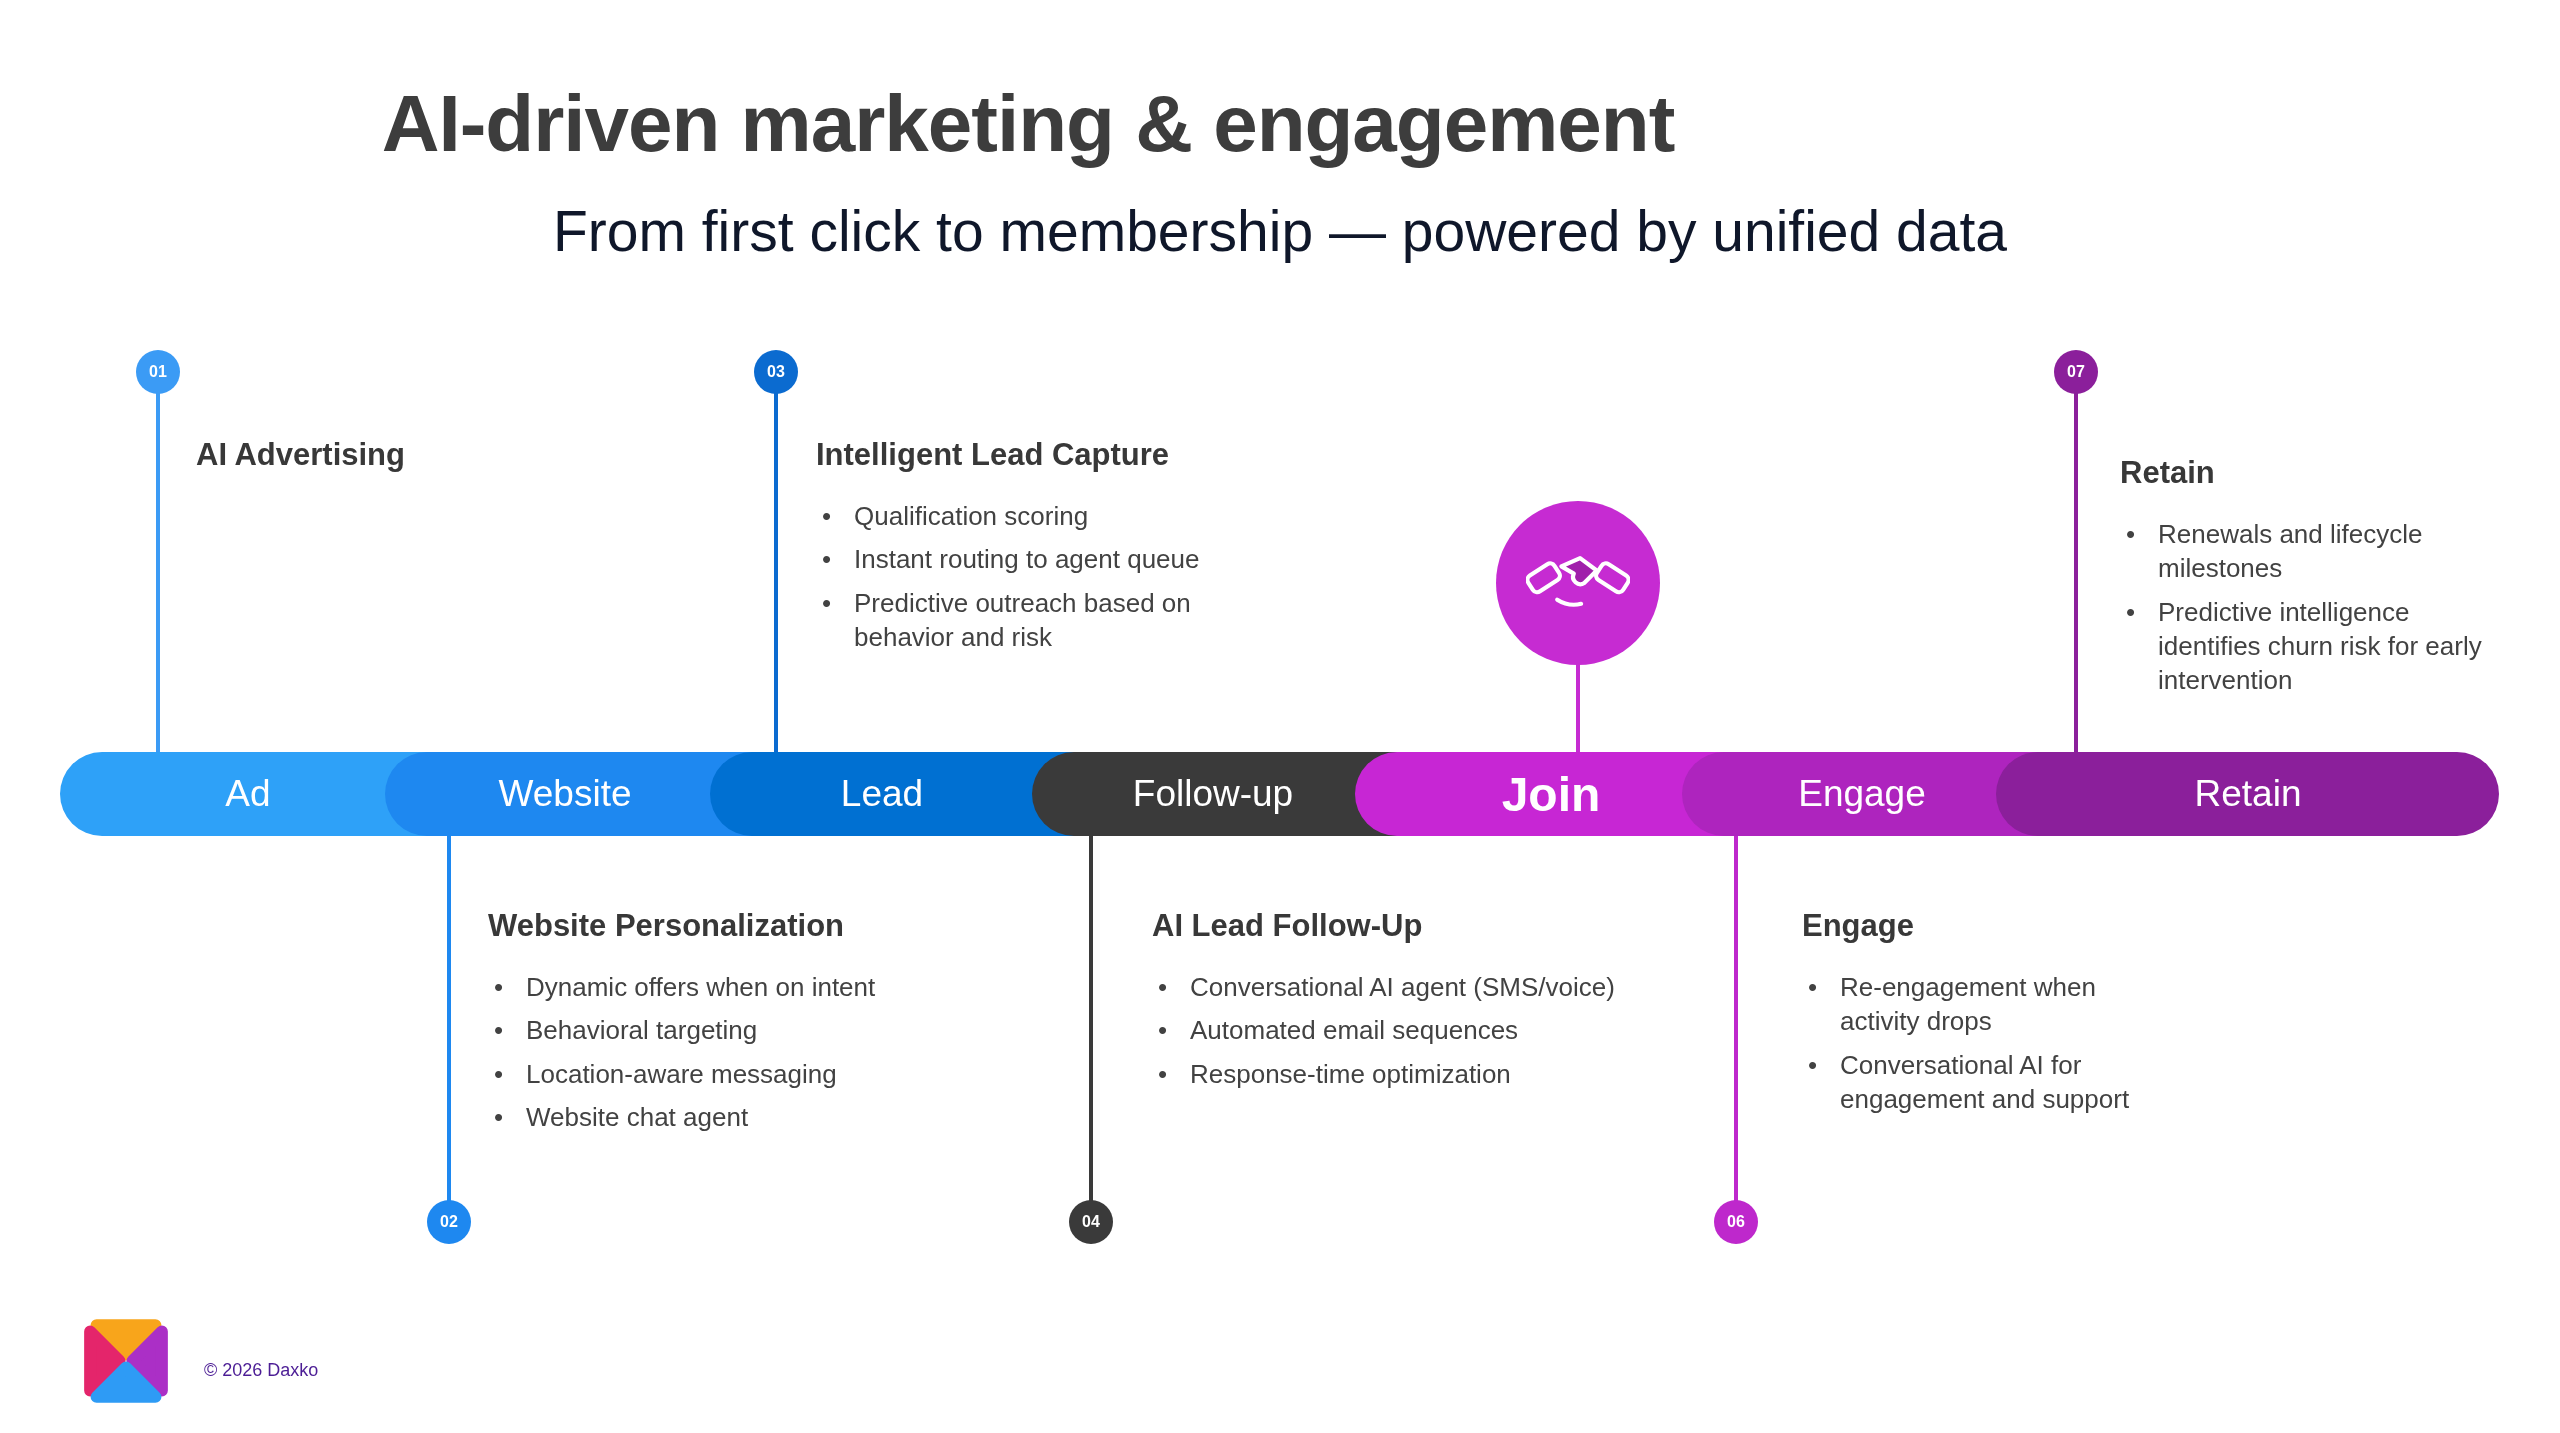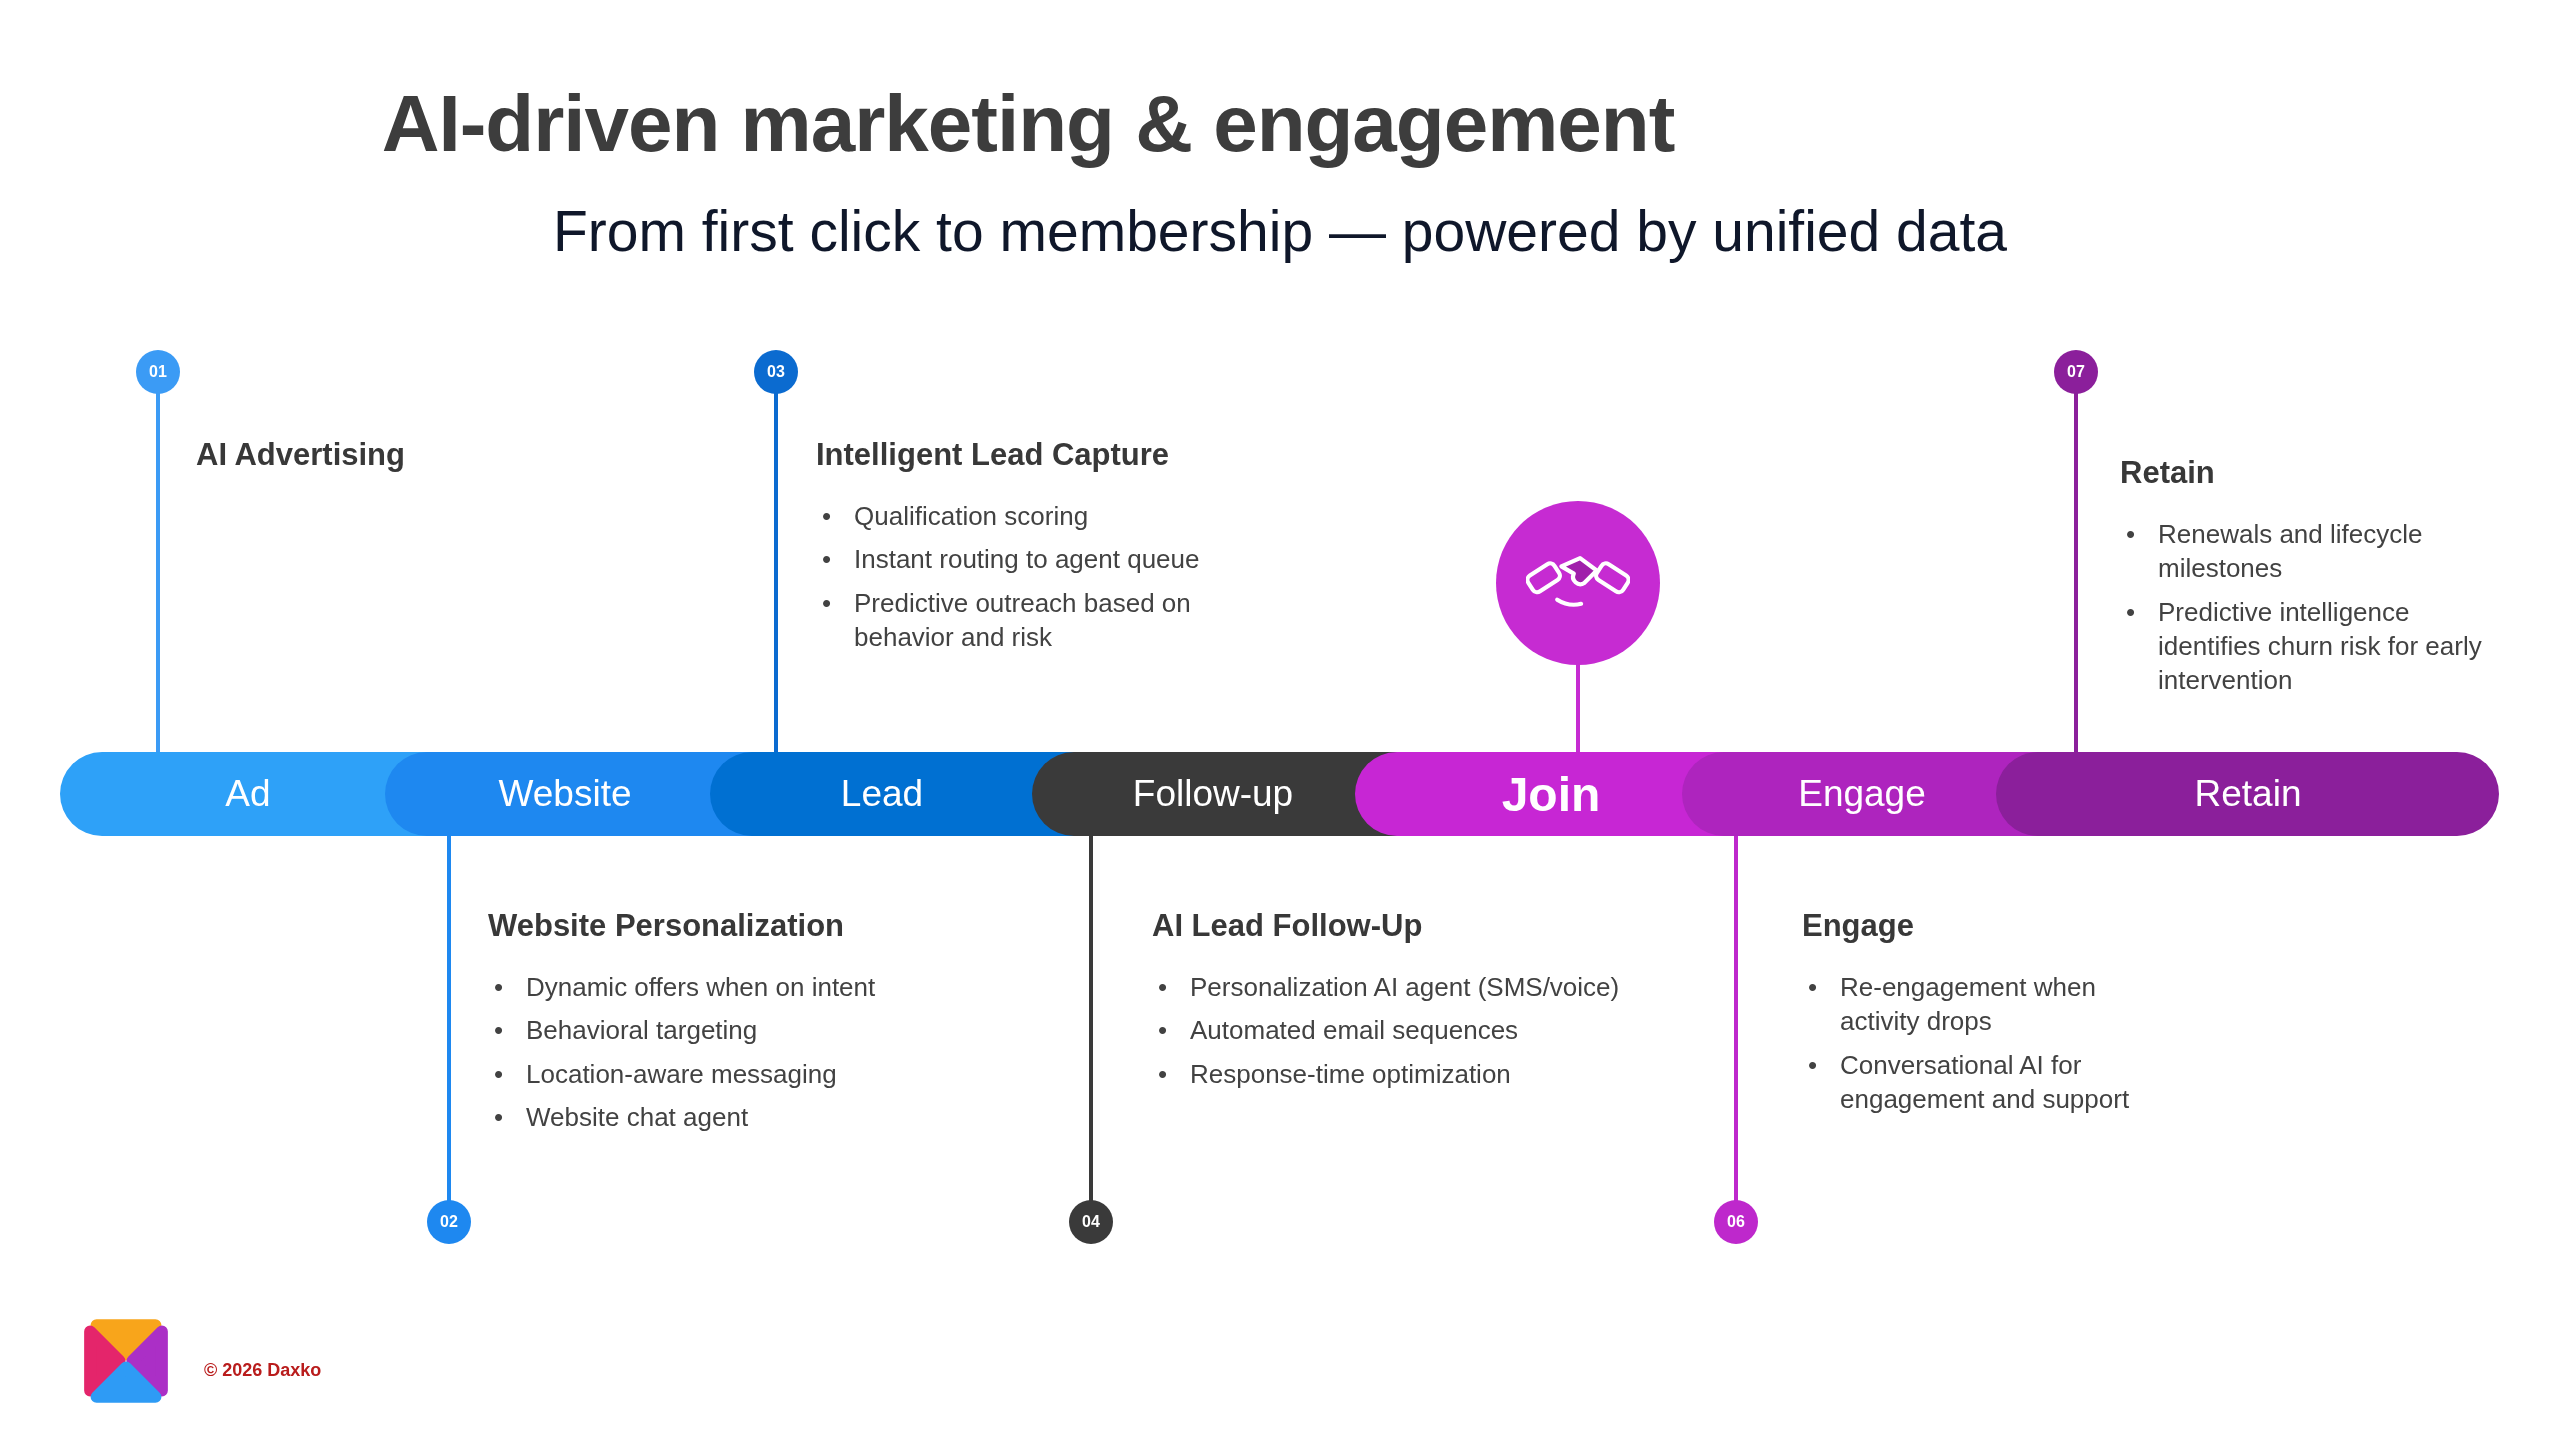--- a/index.html
+++ b/index.html
@@ -70,21 +70,21 @@
   .p7{left:1996px;width:503px;background:#8b1f9b;z-index:7;}
   .stage-label{
     position:absolute;top:42px;transform:translate(-50%,-50%);z-index:10;
     color:#fff;font-size:37px;font-weight:400;white-space:nowrap;
   }
   .sl1{left:248px;} .sl2{left:565px;} .sl3{left:882px;} .sl4{left:1213px;}
   .sl5{left:1551px;font-size:48px;font-weight:700;}
   .sl6{left:1862px;} .sl7{left:2248px;}
   
   .logo{position:absolute;left:80px;top:1315px;width:92px;height:92px;}
-  .copyright{position:absolute;left:204px;top:1360px;font-size:18px;color:#b91c1c;font-weight:bold;}
+  .copyright{position:absolute;left:204px;top:1360px;font-size:18px;color:#4c1d95;}
 </style>
 </head>
 <body>
 
 <div class="stage">
 
   <div class="title">AI-driven marketing &amp; engagement</div>
   <div class="subtitle">From first click to membership — powered by unified data</div>
 
   <div class="vline l01"></div>
@@ -151,21 +151,21 @@
       <li>Location-aware messaging</li>
       <li>Website chat agent</li>
     </ul>
   </div>
 
   <div class="vline l04"></div>
   <div class="badge b04">04</div>
   <div class="callout c04">
     <h3>AI Lead Follow-Up</h3>
     <ul>
-      <li>Personalization AI agent (SMS/voice)</li>
+      <li>Conversational AI agent (SMS/voice)</li>
       <li>Automated email sequences</li>
       <li>Response-time optimization</li>
     </ul>
   </div>
 
   <div class="vline l06"></div>
   <div class="badge b06">06</div>
   <div class="callout c06">
     <h3>Engage</h3>
     <ul>

